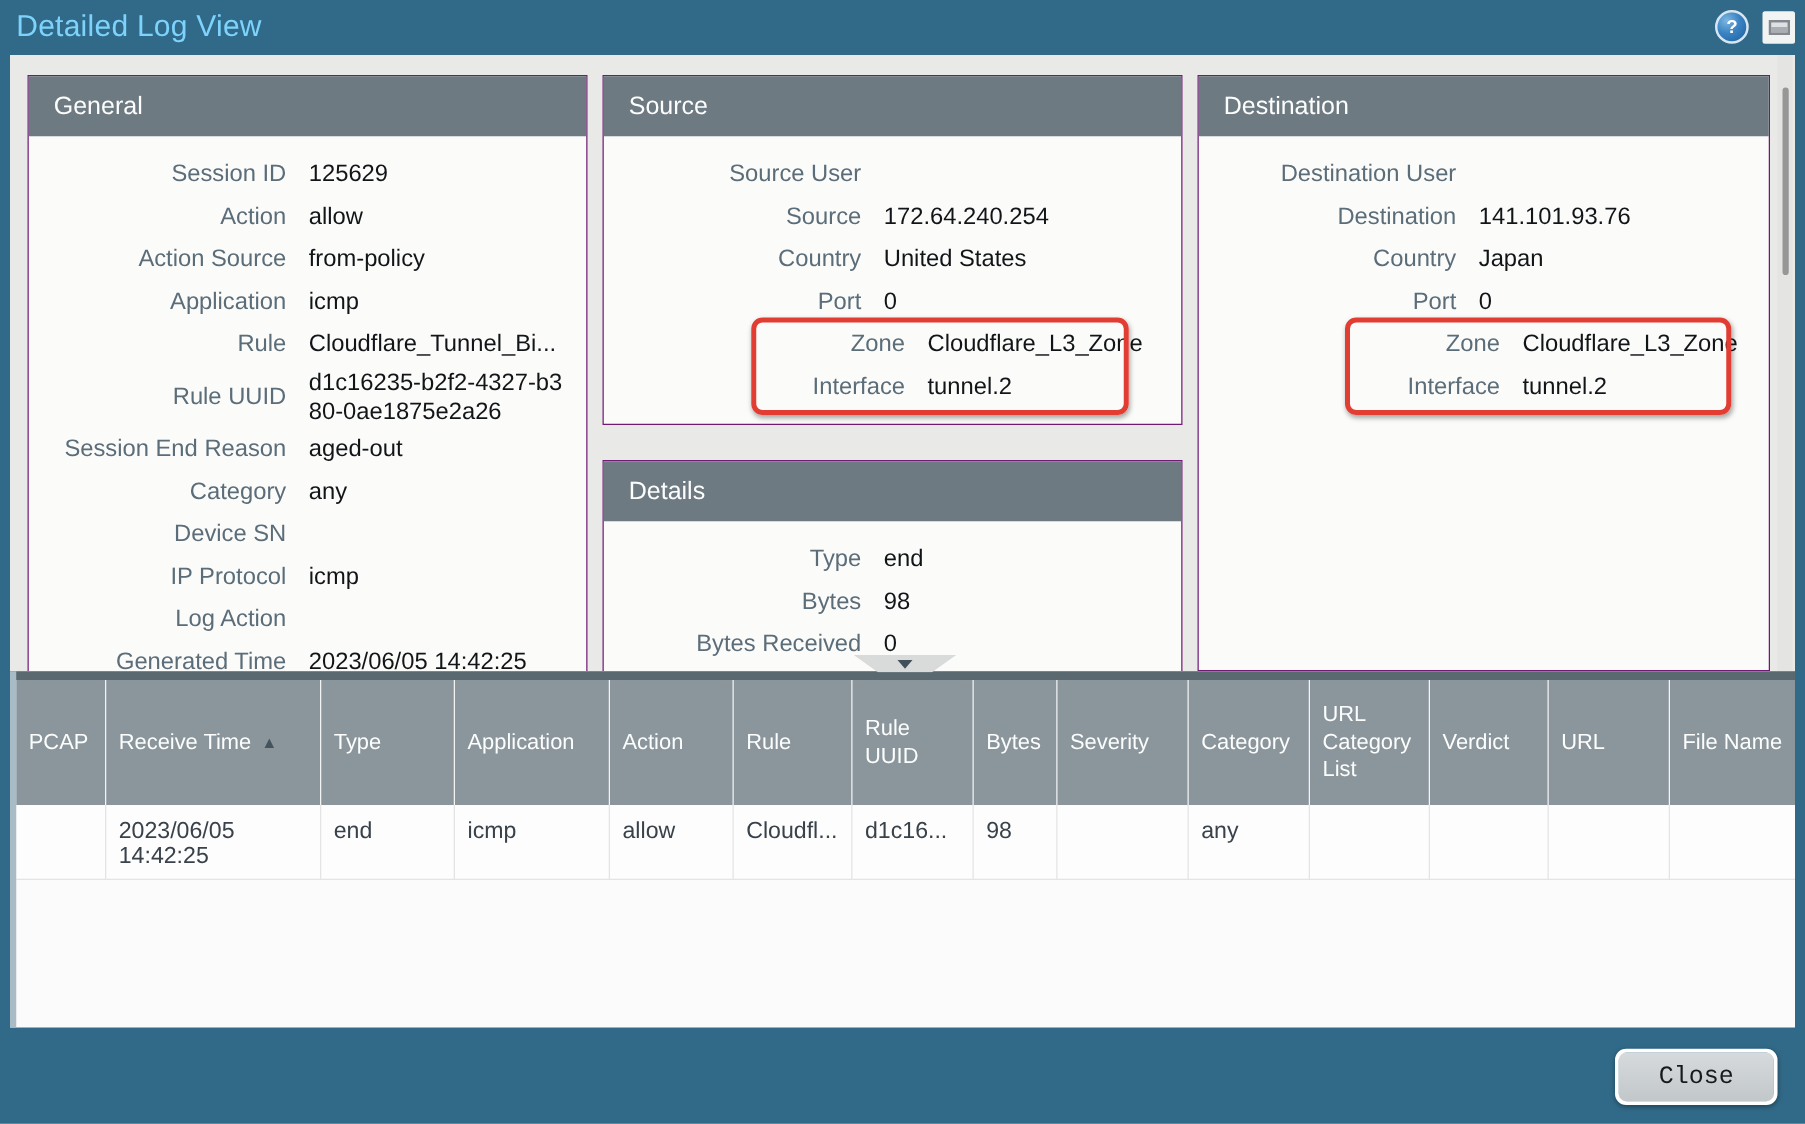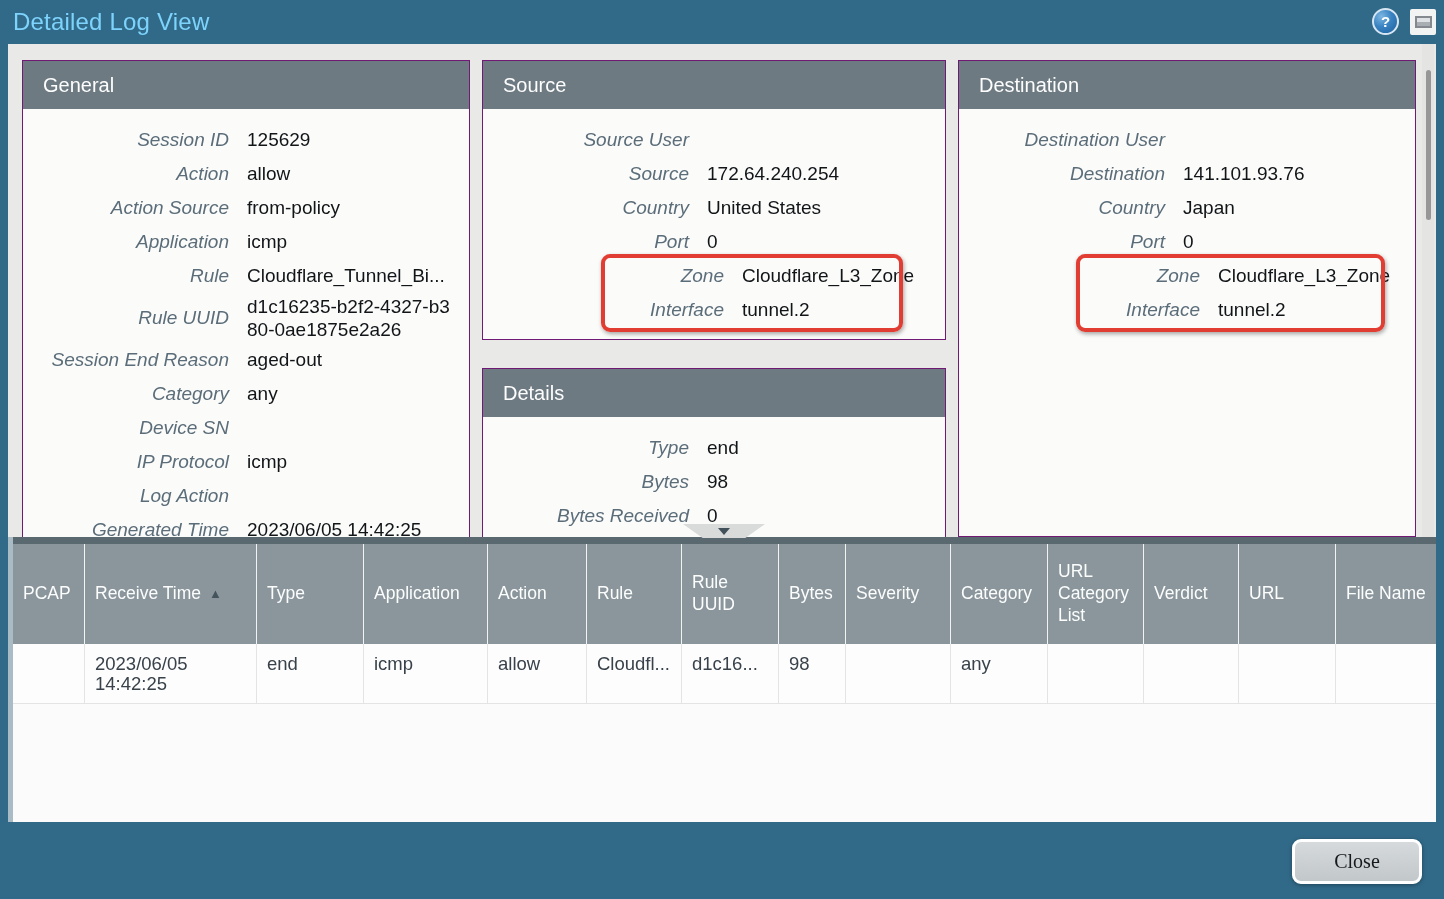--- a/index.html
+++ b/index.html
@@ -18,21 +18,21 @@
   .win-btn .pane { width:17px; height:12px; border:2px solid #83898e;
                    background:linear-gradient(#dfe2e4 0 4px, #a9aeb2 4px 100%); }
 
   
   .content-top { position:absolute; left:8px; top:44px; width:1428px; height:493px; background:#e9e9e7; overflow:hidden; }
 
   .panel { position:absolute; background:#fbfbfa; border:1px solid #701a75; }
   .panel-header { height:48px; background:#6d7a82; color:#fdfdfd; font-size:20px; display:flex; align-items:center; padding-left:20px; }
   .panel-body { padding:14px 0 12px 0; }
   .frow { display:flex; min-height:34px; line-height:34px; font-size:19px; }
-  .frow .flabel { width:224px; padding-right:18px; text-align:right; color:#5b6d79; flex:0 0 auto;font-style:italic; }
+  .frow .flabel { width:224px; padding-right:18px; text-align:right; color:#5b6d79; flex:0 0 auto; }
   .frow .fvalue { flex:1; color:#121518; white-space:nowrap; }
   .frow.multiline { align-items:center; }
   .frow.multiline .fvalue { white-space:normal; word-break:break-all; line-height:23px; padding:2px 14px 2px 0; }
 
   .panel-general { left:14px; top:16px; width:448px; height:520px; }
   .col-source-panel { left:474px; top:16px; width:464px; }
   .panel-details { left:474px; top:324px; width:464px; height:200px; }
   .panel-destination { left:950px; top:16px; width:458px; height:477px; }
 
   .red-wrap { position:relative;padding-left:35px; }
@@ -73,21 +73,21 @@
   .th:nth-child(9), .td:nth-child(9){ width:105px; }
   .th:nth-child(10), .td:nth-child(10){ width:97px; }
   .th:nth-child(11), .td:nth-child(11){ width:96px; }
   .th:nth-child(12), .td:nth-child(12){ width:95px; }
   .th:nth-child(13), .td:nth-child(13){ width:97px; }
   .th:nth-child(14), .td:nth-child(14){ width:100px; flex:1; border-right:none; }
 
   
   .close-btn { position:absolute; left:1292px; top:839px; width:130px; height:45px;
                background:linear-gradient(#d6dadc, #c2c7ca); border:3px solid #fff; border-radius:9px;
-               font-family:Liberation Serif, serif; font-size:20px; color:#17191b;
+               font-family:Liberation Mono, monospace; font-size:20px; color:#17191b;
                box-shadow:0 1px 4px rgba(0,0,0,.35); cursor:pointer; }
 </style>
 </head>
 <body>
 
 <div>
 
   <div class="titlebar">
     <div class="title-text">Detailed Log View</div>
     <div class="help-btn">

